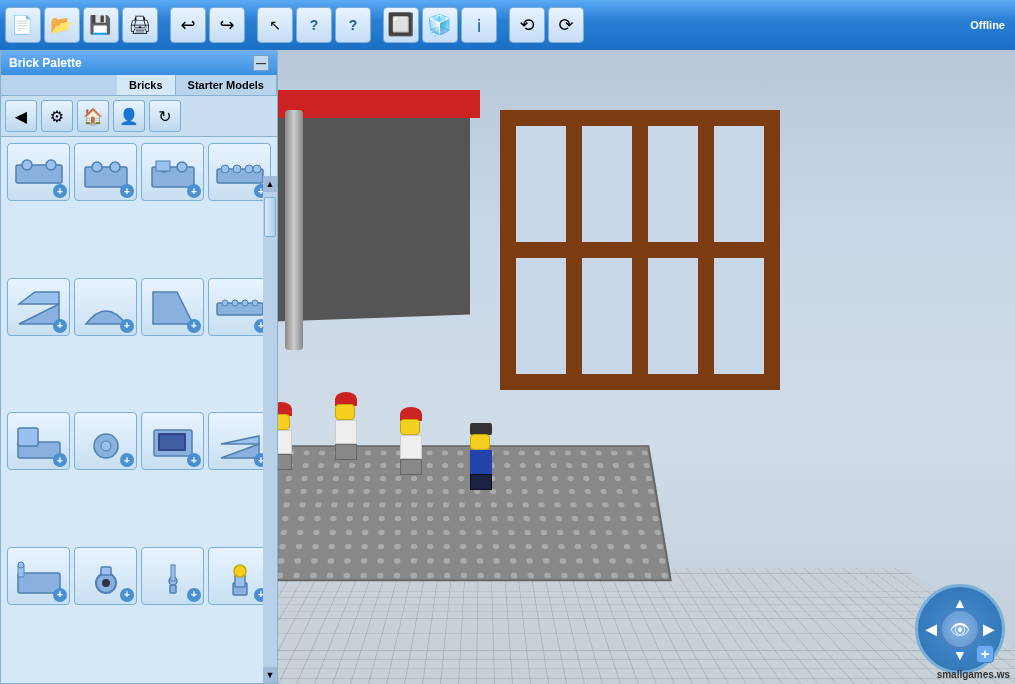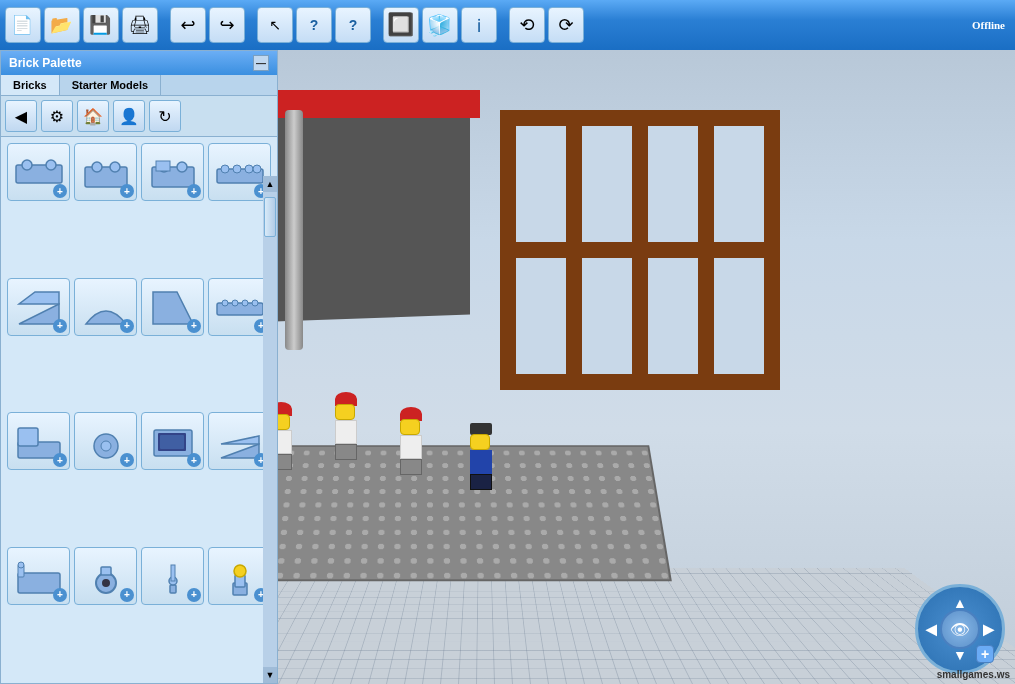--- a/index.html
+++ b/index.html
@@ -43,21 +43,20 @@
     }
 
     #offline-badge {
       position: absolute;
       right: 10px;
       top: 50%;
       transform: translateY(-50%);
       color: white;
       font-size: 11px;
       font-weight: bold;
-      font-family: Liberation Serif, serif;
     }
 
     
     #main-area {
       width: 100%;
       height: calc(684px - 50px);
       display: flex;
       position: relative;
     }
 
@@ -96,20 +95,21 @@
       justify-content: center;
       font-size: 10px;
       cursor: pointer;
       color: #333;
     }
 
     #palette-tabs {
       display: flex;
       background: #b8d4ec;
       border-bottom: 1px solid #8ab0d0;
+      justify-content: flex-end;
     }
 
     .palette-tab {
       padding: 4px 12px;
       cursor: pointer;
       font-size: 11px;
       border-right: 1px solid #8ab0d0;
       font-weight: bold;
     }
 

